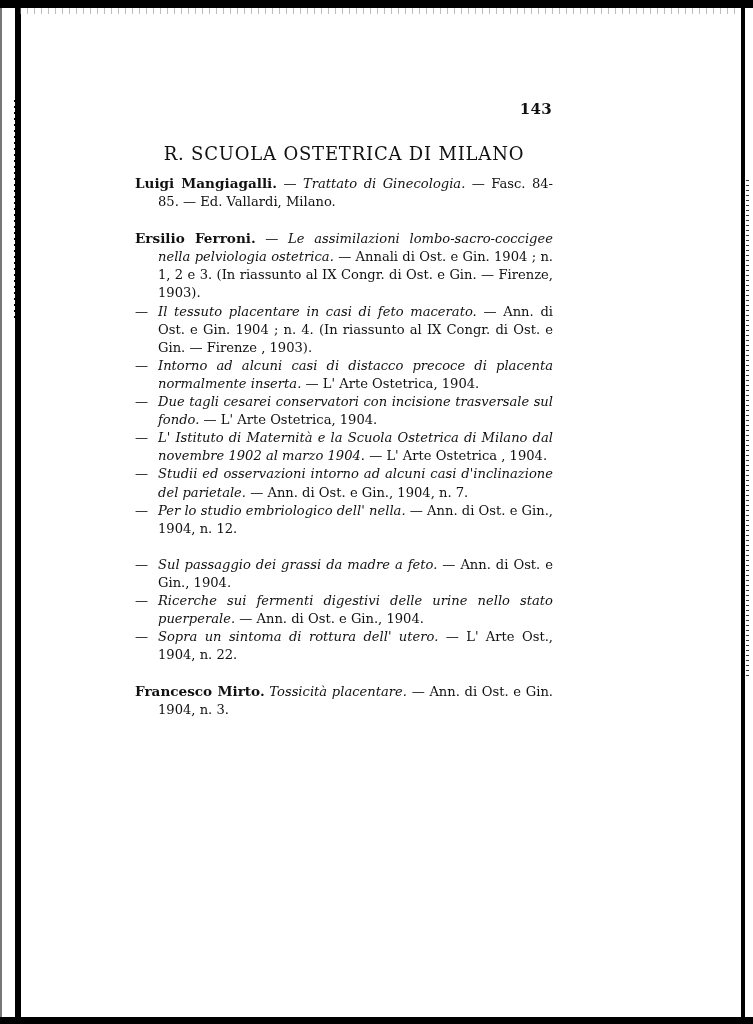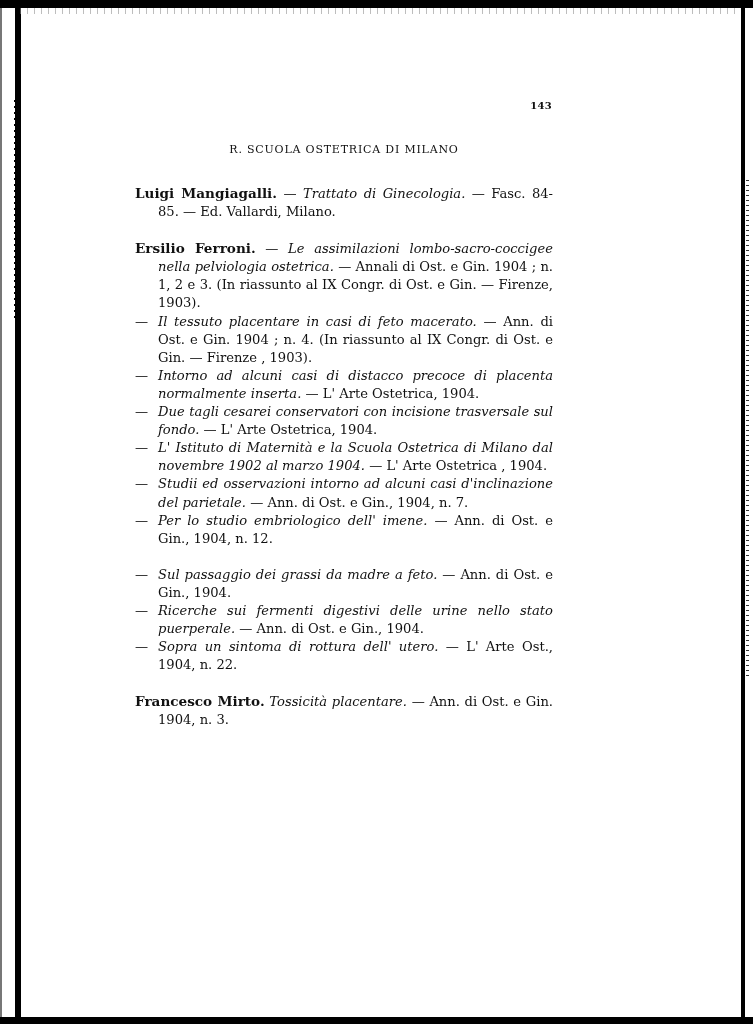--- a/index.html
+++ b/index.html
@@ -12,26 +12,26 @@
   .scan-left-speckle { position: absolute; left: 14px; top: 100px; width: 2px; height: 220px;
                        background: repeating-linear-gradient(#000 0 2px, transparent 2px 6px); }
   .scan-right-bar { position: absolute; left: 741px; top: 0; width: 4px; height: 1024px; background: #000; }
   .scan-right-speckle { position: absolute; left: 746px; top: 180px; width: 3px; height: 500px;
                         background: repeating-linear-gradient(#333 0 1px, transparent 1px 5px); }
   .scan-bottom { position: absolute; left: 0; top: 1017px; width: 753px; height: 7px; background: #000; }
   .top-dust { position: absolute; left: 20px; top: 8px; width: 720px; height: 6px;
               background: repeating-linear-gradient(90deg, #888 0 1px, transparent 1px 7px); opacity: .55; }
 
   .page-number { position: absolute; left: 518px; top: 100px; width: 34px; text-align: right;
-                 font-size: 10px; font-weight: bold; letter-spacing: 0.3px; }
+                 font-size: 15px; font-weight: bold; letter-spacing: 0.3px; }
   .running-header { position: absolute; left: 135px; top: 143px; width: 418px; text-align: center;
-                    font-size: 11px; letter-spacing: 0.8px; }
+                    font-size: 18px; letter-spacing: 0.8px; }
 
   .entries { position: absolute; left: 135px; top: 174px; width: 418px; font-size: 13.1px; line-height: 18.1px; }
-  .author-block { margin-bottom: 18px; margin-top: 10px; }
+  .author-block { margin-bottom: 18px; }
   .entry { padding-left: 23px; text-indent: -23px; text-align: justify; }
   .author { font-weight: bold; font-size: 13.6px; }
   .title { font-style: italic; }
   .dash { display: inline-block; width: 23px; text-indent: 0; }
   .dash-inline { }
   .sub-entry { padding-left: 23px; text-indent: -23px; text-align: justify; }
 </style>
 </head>
 <body>
 
@@ -53,21 +53,21 @@
     <div class="entry"><span class="author">Luigi Mangiagalli.</span> <span class="dash-inline">—</span> <span class="title">Trattato di Ginecologia.</span> <span>— Fasc. 84-85. — Ed. Vallardi, Milano.</span></div>
   </div>
 
   <div class="author-block">
     <div class="entry"><span class="author">Ersilio Ferroni.</span> <span>—</span> <span class="title">Le assimilazioni lombo-sacro-coccigee nella pelviologia ostetrica.</span> <span>— Annali di Ost. e Gin. 1904 ; n. 1, 2 e 3. (In riassunto al IX Congr. di Ost. e Gin. — Firenze, 1903).</span></div>
     <div class="sub-entry"><span class="dash">—</span><span class="title">Il tessuto placentare in casi di feto macerato.</span> <span>— Ann. di Ost. e Gin. 1904 ; n. 4. (In riassunto al IX Congr. di Ost. e Gin. — Firenze , 1903).</span></div>
     <div class="sub-entry"><span class="dash">—</span><span class="title">Intorno ad alcuni casi di distacco precoce di placenta normalmente inserta.</span> <span>— L' Arte Ostetrica, 1904.</span></div>
     <div class="sub-entry"><span class="dash">—</span><span class="title">Due tagli cesarei conservatori con incisione trasversale sul fondo.</span> <span>— L' Arte Ostetrica, 1904.</span></div>
     <div class="sub-entry"><span class="dash">—</span><span class="title">L' Istituto di Maternità e la Scuola Ostetrica di Milano dal novembre 1902 al marzo 1904.</span> <span>— L' Arte Ostetrica , 1904.</span></div>
     <div class="sub-entry"><span class="dash">—</span><span class="title">Studii ed osservazioni intorno ad alcuni casi d'inclinazione del parietale.</span> <span>— Ann. di Ost. e Gin., 1904, n. 7.</span></div>
-    <div class="sub-entry"><span class="dash">—</span><span class="title">Per lo studio embriologico dell' imene.</span> <span>— Ann. di Ost. e Gin., 1904, n. 12.</span></div>
+    <div class="sub-entry"><span class="dash">—</span><span class="title">Per lo studio embriologico dell' nella.</span> <span>— Ann. di Ost. e Gin., 1904, n. 12.</span></div>
   </div>
 
   <div class="author-block">
     <div class="sub-entry"><span class="dash">—</span><span class="title">Sul passaggio dei grassi da madre a feto.</span> <span>— Ann. di Ost. e Gin., 1904.</span></div>
     <div class="sub-entry"><span class="dash">—</span><span class="title">Ricerche sui fermenti digestivi delle urine nello stato puerperale.</span> <span>— Ann. di Ost. e Gin., 1904.</span></div>
     <div class="sub-entry"><span class="dash">—</span><span class="title">Sopra un sintoma di rottura dell' utero.</span> <span>— L' Arte Ost., 1904, n. 22.</span></div>
   </div>
 
   <div class="author-block">
     <div class="entry"><span class="author">Francesco Mirto.</span> <span class="title">Tossicità placentare.</span> <span>— Ann. di Ost. e Gin. 1904, n. 3.</span></div>

